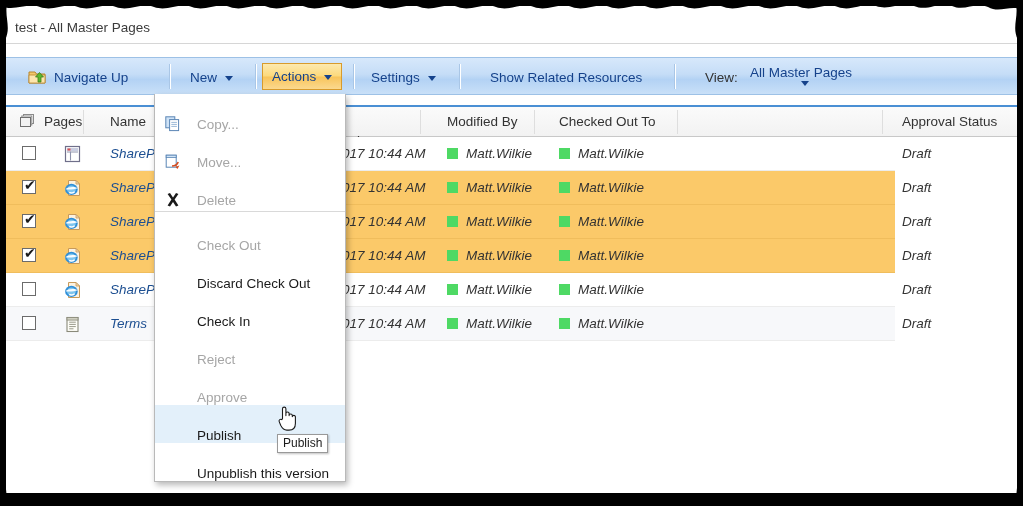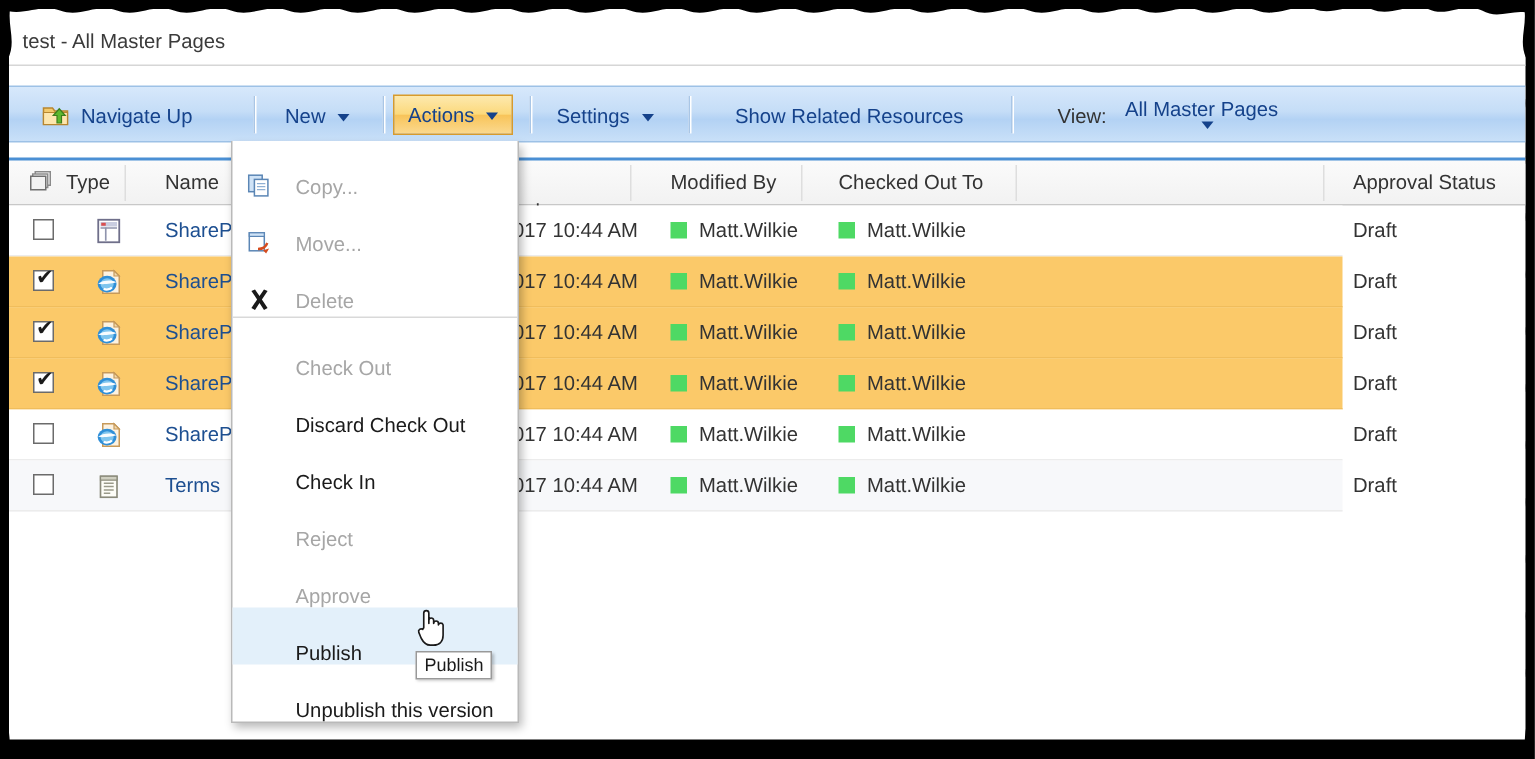--- a/index.html
+++ b/index.html
@@ -163,20 +163,21 @@
   }
 
   
   .row {
     position: absolute;
     left: 0;
     width: 889px;
     height: 34px;
     box-sizing: border-box;
     border-bottom: 1px solid #ececec;
+    font-style: italic;
   }
   .row.alt { background: #f7f8fa; }
   .row.sel { background: #fbc969; border-bottom-color: #f0bd5c; }
   .row.plain { background: #ffffff; }
 
   .cell {
     position: absolute;
     top: 0;
     height: 33px;
     display: flex;
@@ -340,21 +341,21 @@
 
     <div class="listhead">
       <span class="selall-icon">
         <svg width="15" height="14" viewBox="0 0 15 14">
           <rect x="3.5" y="0.5" width="10" height="9" fill="#fdfdfd" stroke="#8a8a8a"></rect>
           <rect x="1.8" y="2" width="10" height="9" fill="#fdfdfd" stroke="#8a8a8a"></rect>
           <rect x="0.5" y="3.5" width="10" height="9" fill="#f2f2f2" stroke="#6f6f6f"></rect>
         </svg>
       </span>
 
-      <div class="th" style="left:38px;">Type</div>
+      <div class="th" style="left:38px;">Pages</div>
       <div class="th-div" style="left:77px;"></div>
       <div class="th" style="left:104px;">Name</div>
       <div class="th-div" style="left:333px;"></div>
       <div class="th" style="left:336px;margin-top:19px;">ied</div>
       <div class="th-div" style="left:414px;"></div>
       <div class="th" style="left:441px;">Modified By</div>
       <div class="th-div" style="left:528px;"></div>
       <div class="th" style="left:553px;">Checked Out To</div>
       <div class="th-div" style="left:671px;"></div>
       <div class="th-div" style="left:876px;"></div>

